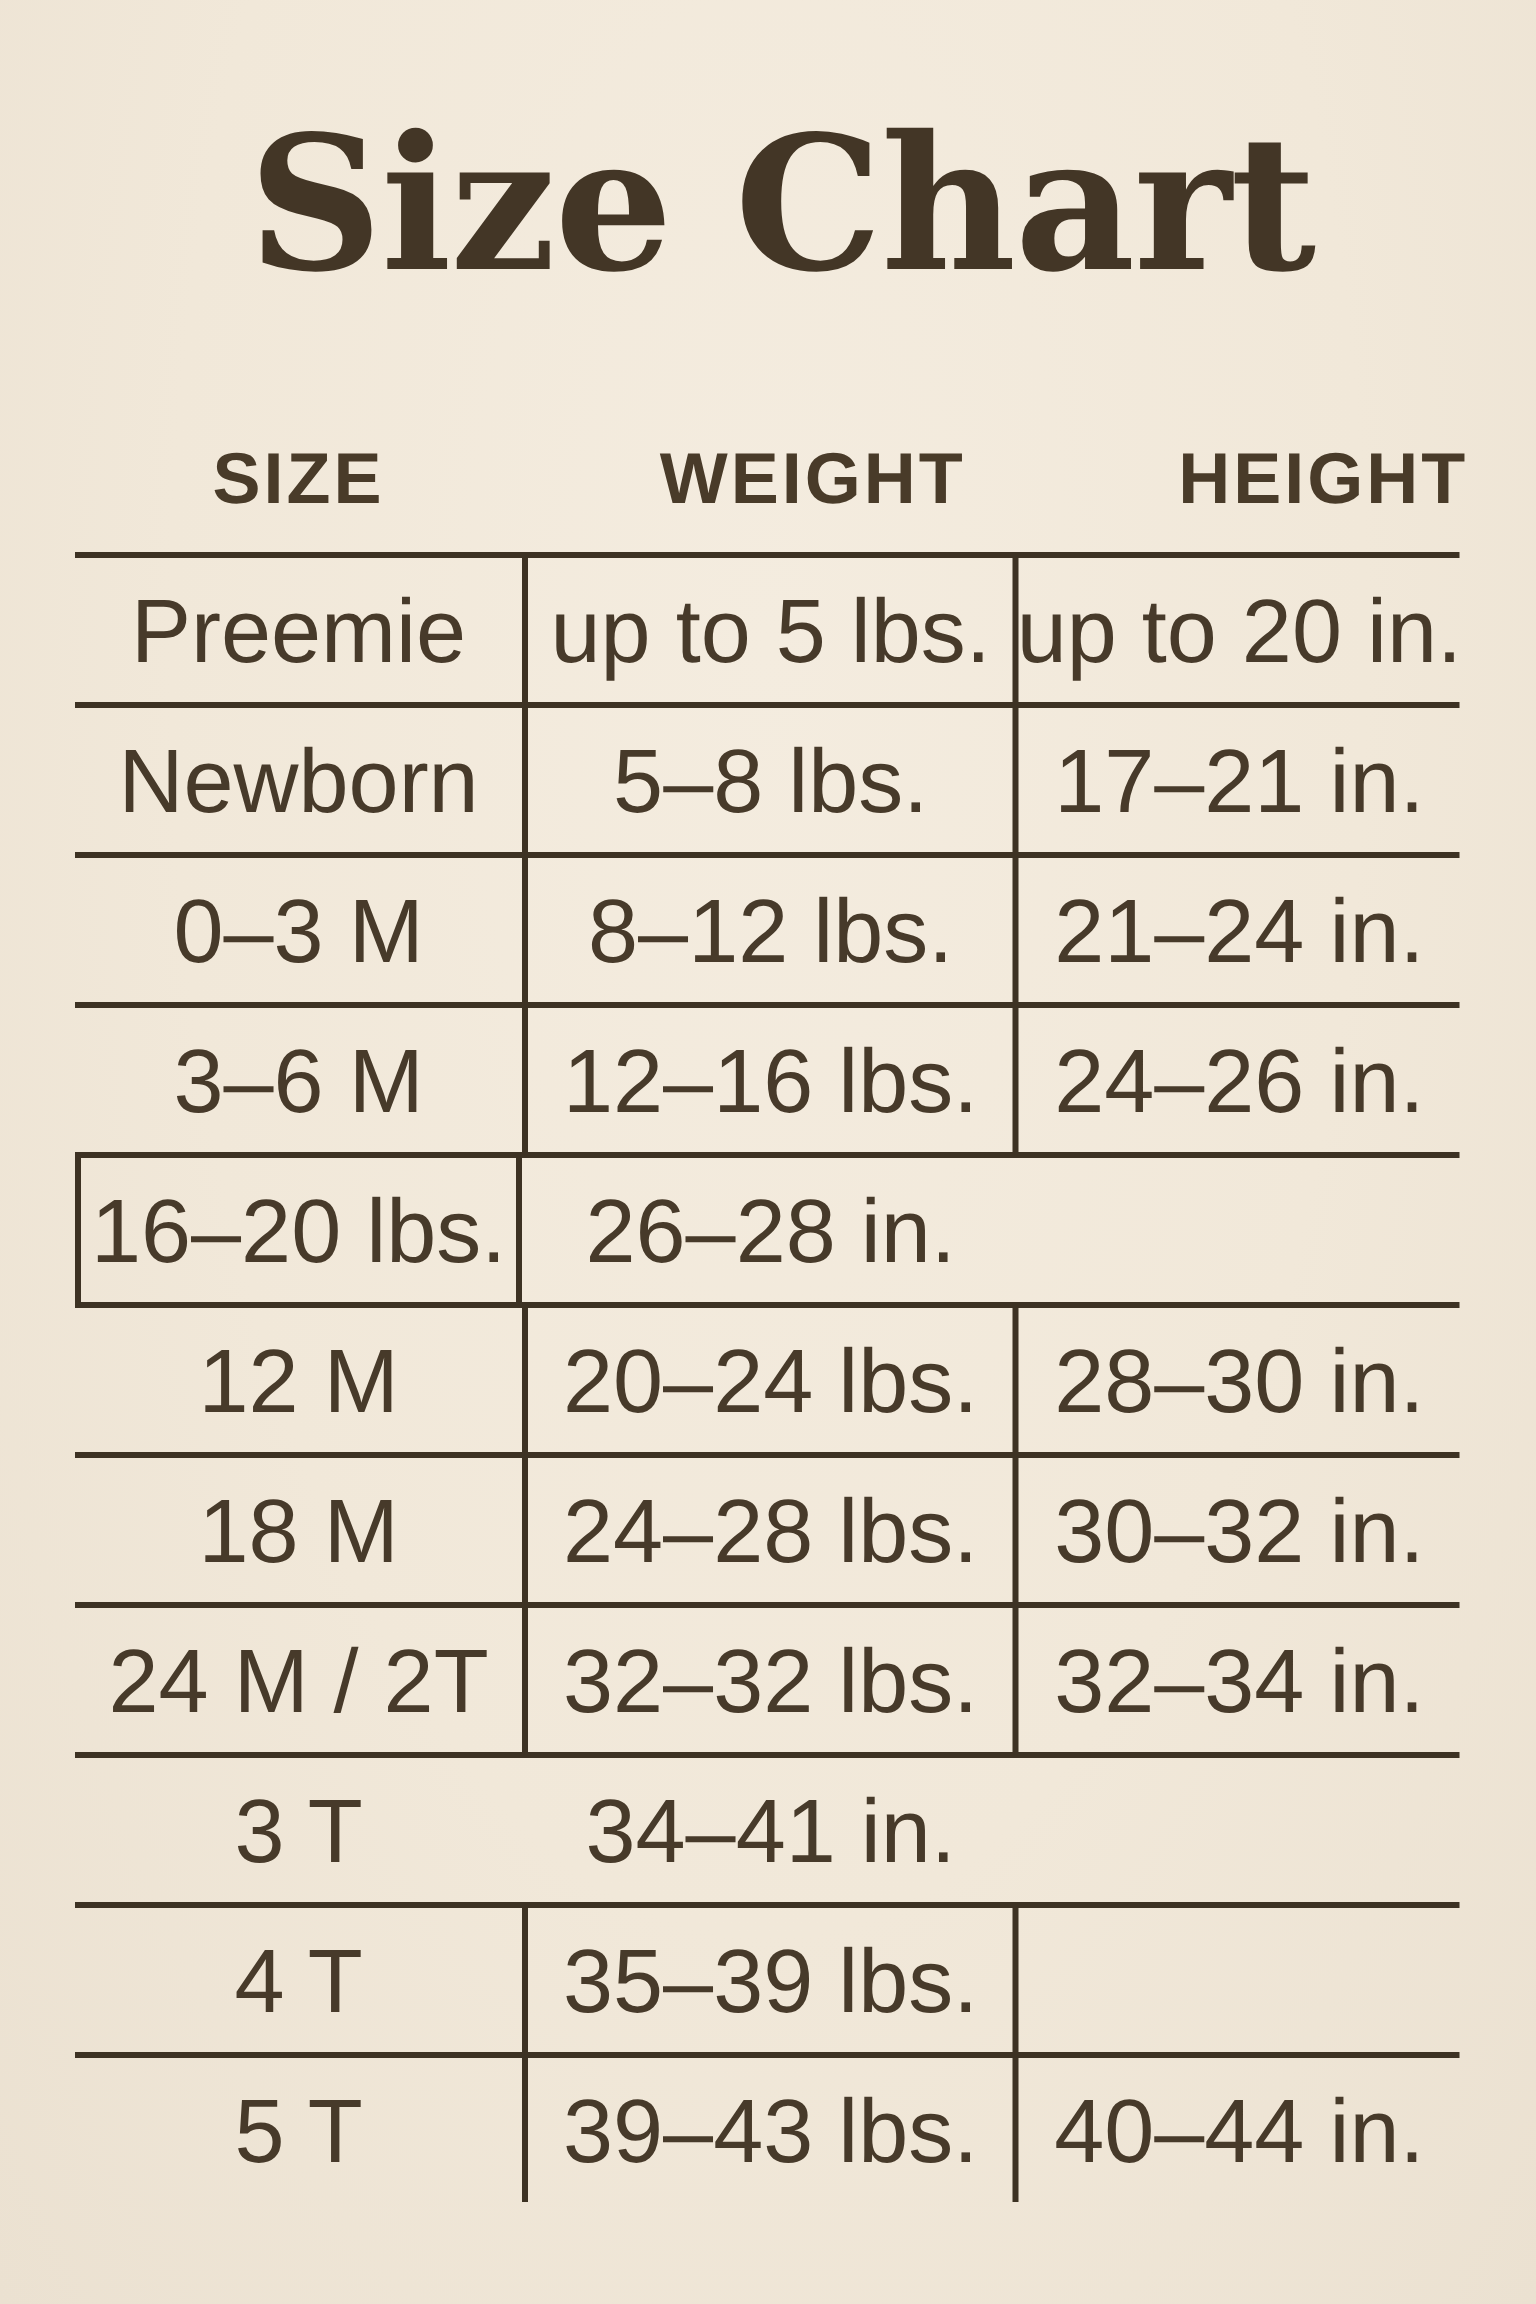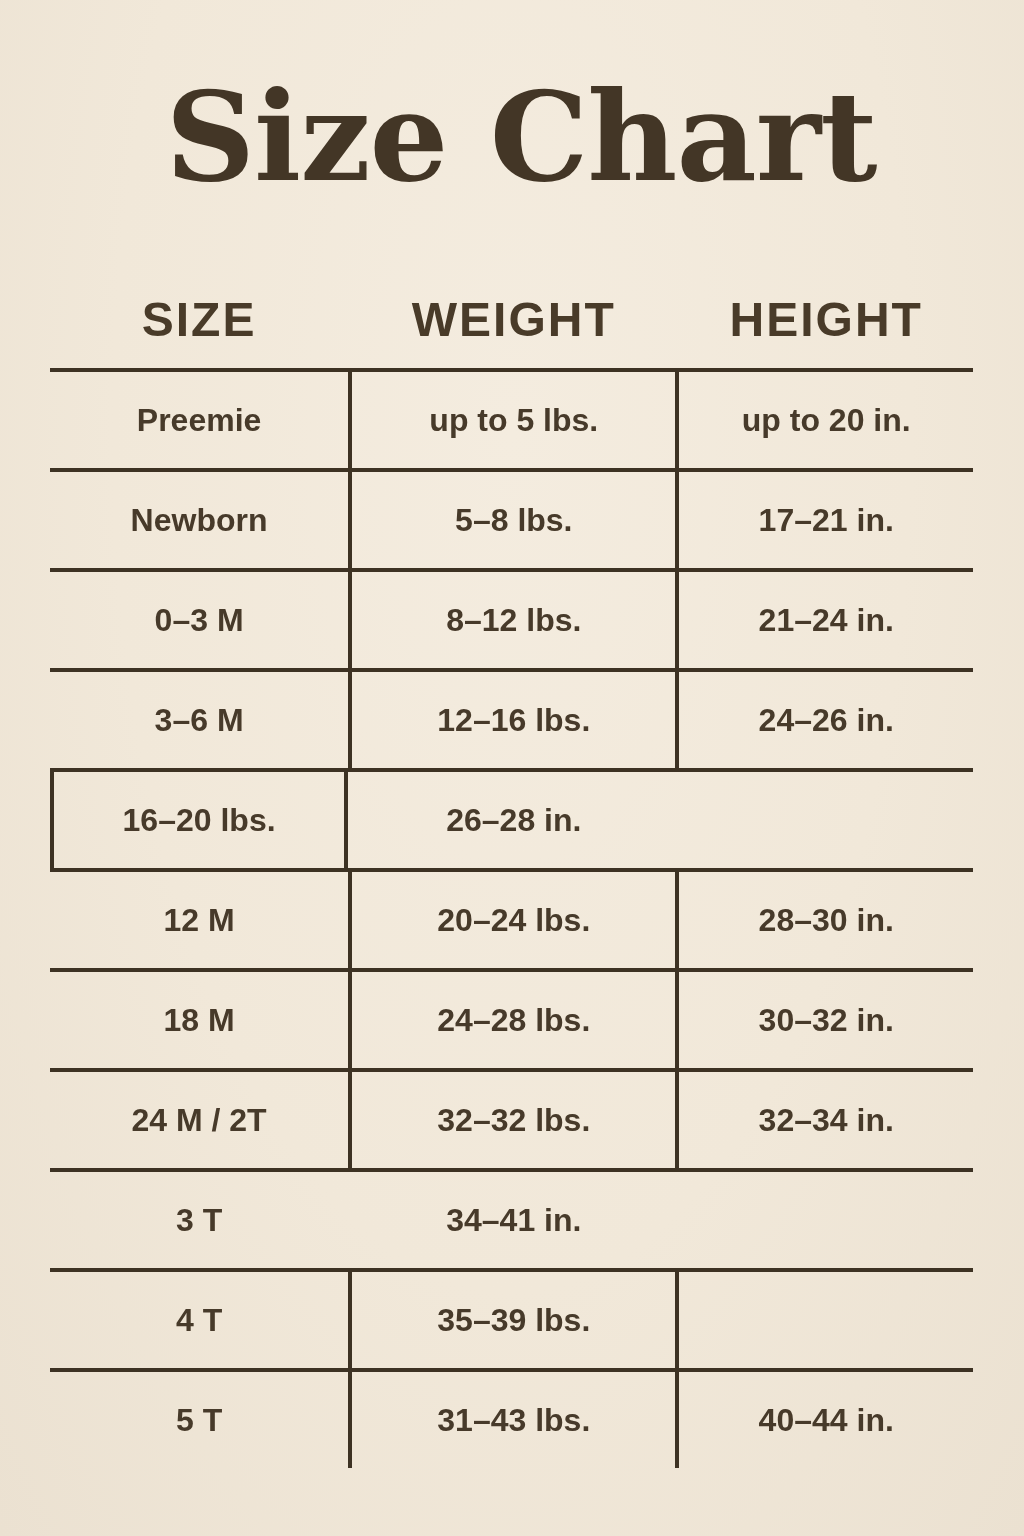--- a/index.html
+++ b/index.html
@@ -32,39 +32,38 @@
   .size-table{
     position:absolute;
     top:270px;left:50px;
     width:923px;
   }
   .hdr-row,.row{
     display:grid;
     grid-template-columns:32.3% 35.9% 31.8%;
     box-sizing:border-box;
   }
-  .hdr-row{height:98px;}
+  .hdr-row{height:98px;gap:28px;}
   .hdr-cell{
     display:flex;align-items:center;justify-content:center;
     font-weight:700;
     font-size:48px;
     letter-spacing:2px;
     color:#493b29;
   }
   .row{
     height:100px;
     border-top:4px solid var(--line);
   }
   .cell{
     display:flex;align-items:center;justify-content:center;
-    font-size:32px;
+    font-size:60px;
     box-sizing:border-box;
     white-space:nowrap;
     color:var(--ink);
-    font-weight:bold;
   }
   .cell.col-weight{
     border-left:4px solid var(--line);
     border-right:4px solid var(--line);
   }
 </style>
 </head>
 <body>
 
 <div class="title">Size Chart</div>
@@ -118,17 +117,17 @@
       <div class="row">
         <div class="cell col-size">3 T</div>
         <div class="cell col-height">34–41 in.</div>
       </div>
       <div class="row">
         <div class="cell col-size">4 T</div>
         <div class="cell col-weight">35–39 lbs.</div>
       </div>
       <div class="row">
         <div class="cell col-size">5 T</div>
-        <div class="cell col-weight">31–43 lbs.</div>
+        <div class="cell col-weight">39–43 lbs.</div>
         <div class="cell col-height">40–44 in.</div>
       </div>
     </div>
 </div>
 
 </body></html>

